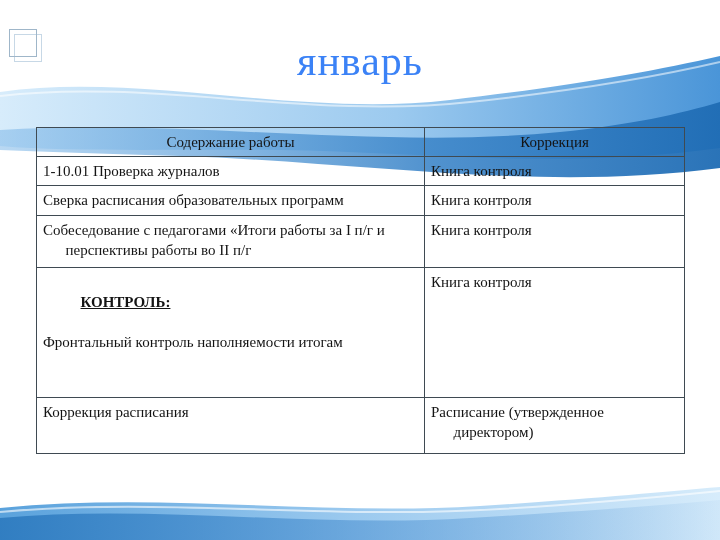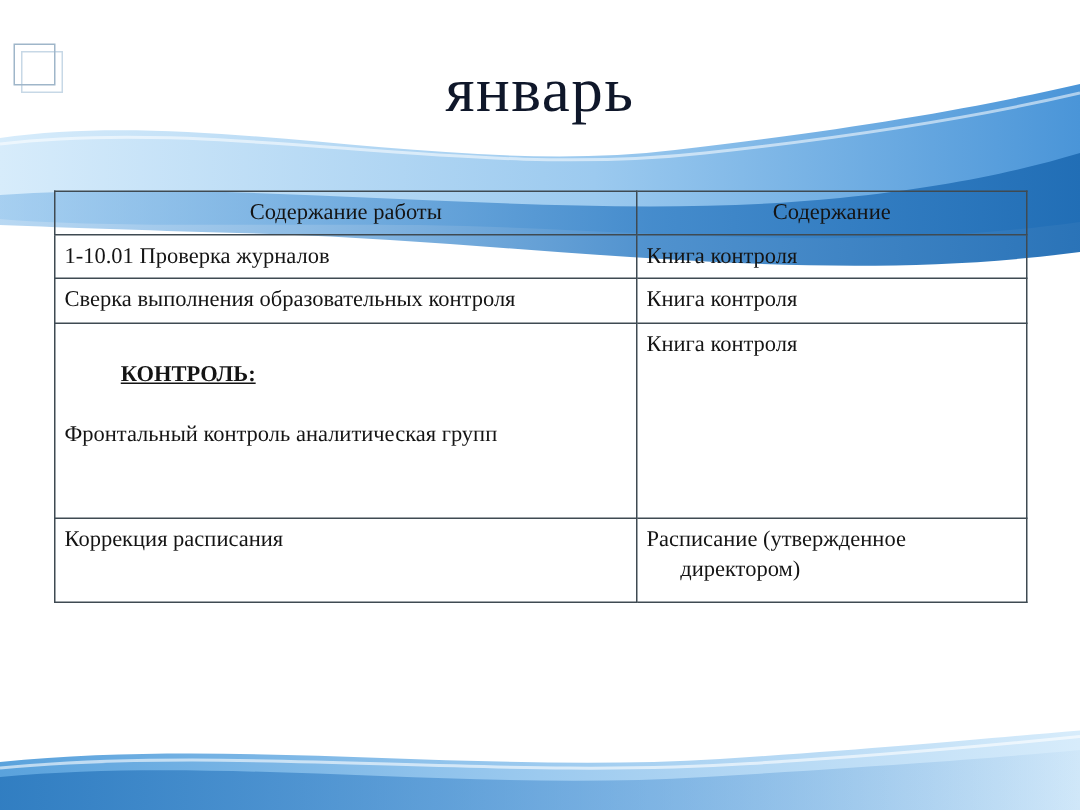--- a/index.html
+++ b/index.html
@@ -29,21 +29,21 @@
     position:absolute;left:14px;top:34px;
     width:26px;height:26px;
     border:1px solid #c7d8e6;
     background:transparent;
   }
   .slide-title{
     position:absolute;left:0;top:38px;width:720px;
     text-align:center;
     font-size:42px;
     line-height:1.1;
-    color:#0f172a;
+    color:#3b82f6;
     letter-spacing:1px;
     font-family:Liberation Serif, serif;
   }
   table.main-table{
     position:absolute;
     left:36px;top:127px;
     width:648px;
     border-collapse:collapse;
     table-layout:fixed;
     background:transparent;
@@ -120,36 +120,41 @@
   <div class="slide-title">январь</div>
 
   <table class="main-table">
     <colgroup>
       <col style="width:388px">
       <col style="width:260px">
     </colgroup>
     <thead>
       <tr>
         <th>Содержание работы</th>
-        <th>Содержание</th>
+        <th>Коррекция</th>
       </tr>
     </thead>
     <tbody>
       <tr class="h-sm">
         <td>1-10.01 Проверка журналов</td>
         <td>Книга контроля</td>
       </tr>
       <tr class="h-sm">
-        <td>Сверка выполнения образовательных контроля</td>
+        <td>Сверка расписания образовательных программ</td>
+        <td>Книга контроля</td>
+      </tr>
+      <tr class="h-md">
+        <td>Собеседование с педагогами «Итоги работы за I п/г и
+      перспективы работы во II п/г</td>
         <td>Книга контроля</td>
       </tr>
       <tr class="h-md">
         <td>
           <span class="control-title">КОНТРОЛЬ:</span>
-          <div>Фронтальный контроль аналитическая групп</div>
+          <div>Фронтальный контроль наполняемости итогам</div>
         </td>
         <td>Книга контроля</td>
       </tr>
       <tr class="h-md3">
         <td>Коррекция расписания</td>
         <td>Расписание (утвержденное
       директором)</td>
       </tr>
     </tbody>
   </table>

